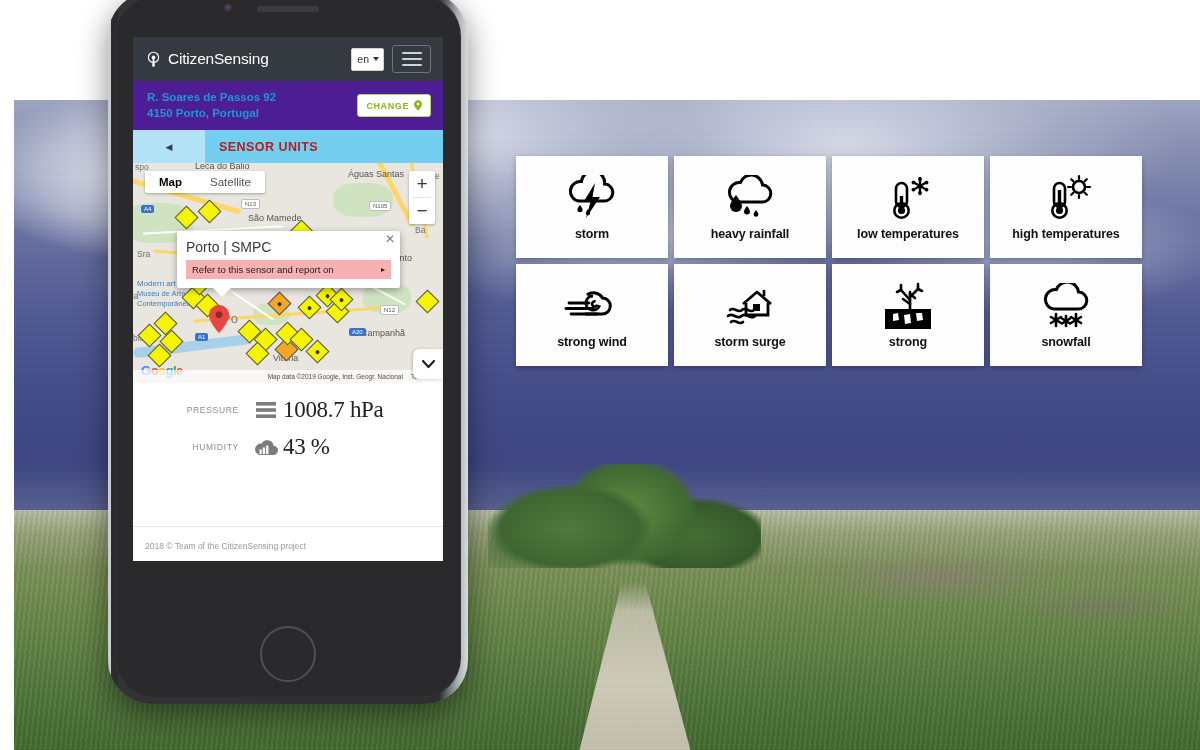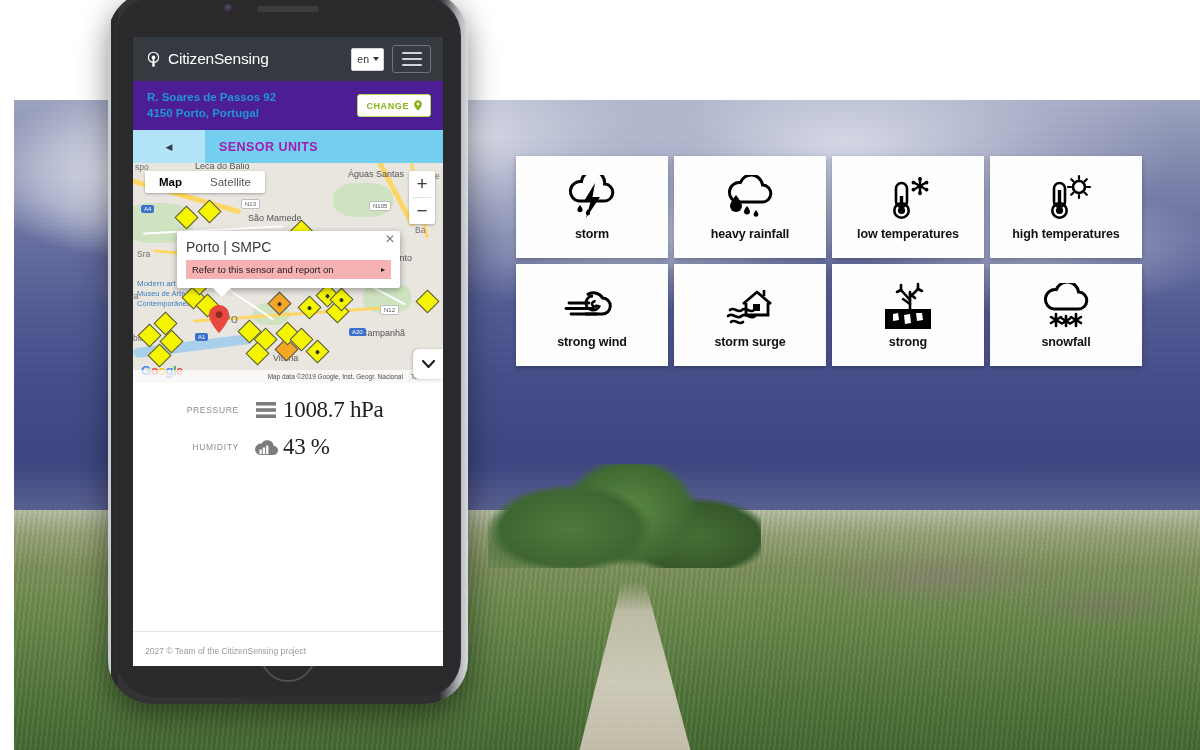--- a/index.html
+++ b/index.html
@@ -101,21 +101,21 @@
     background:radial-gradient(circle at 40% 35%,#5b4a63 0%,#2c2430 70%);
   }
   .phone-home{
     position:absolute;left:50%;bottom:22px;transform:translateX(-50%);
     width:52px;height:52px;border-radius:50%;
     border:2px solid rgba(255,255,255,.18);
   }
 
   
   #screen{
-    position:absolute;left:25px;top:45px;width:310px;height:629px;
+    position:absolute;left:25px;top:45px;width:310px;height:524px;
     background:#ffffff;overflow:hidden;
   }
 
   
   .appbar{
     height:44px;background:#343a40;display:flex;align-items:center;
     padding:0 12px;gap:8px;
   }
   .brand{display:flex;align-items:center;gap:6px;flex:1;}
   .brand-logo{width:17px;height:17px;flex:none;}
@@ -145,21 +145,21 @@
   .pin-ico{width:8px;height:11px;}
 
   
   .units-bar{display:flex;height:33px;background:#74cef0;align-items:stretch;}
   .units-back{
     width:72px;background:#b3e3f6;display:flex;align-items:center;justify-content:center;
   }
   .units-back span{font-size:9px;color:#2c3e50;}
   .units-title{
     flex:1;display:flex;align-items:center;padding-left:14px;
-    color:#a21caf;font-weight:bold;font-size:12.5px;letter-spacing:.45px;
+    color:#b91c1c;font-weight:bold;font-size:12.5px;letter-spacing:.45px;
   }
 
   
   .map{position:relative;height:220px;overflow:hidden;background:#eceae4;}
   .map-base{position:absolute;inset:0;background:#e9e6e0;}
   .map-green{position:absolute;background:#cfe3c0;border-radius:40%;}
   .map-blue{position:absolute;background:#a9d0ea;}
   .road{position:absolute;background:#fdd663;height:3px;border-radius:2px;}
   .road.w{background:#ffffff;height:2px;}
   .road.thick{height:4.5px;}
@@ -444,21 +444,21 @@
             <rect x="8.8" y="9.5" width="2.3" height="6.6" fill="#fff"></rect>
             <rect x="12.1" y="7.6" width="2.3" height="8.5" fill="#fff"></rect>
           </svg>
         </div>
         <div class="reading-val">43 %</div>
       </div>
 
     </div>
 
     <div class="footer-line"></div>
-    <div class="footer" style="position:absolute;left:0;bottom:10px;">2027 © Team of the CitizenSensing project</div>
+    <div class="footer" style="position:absolute;left:0;bottom:10px;">2018 © Team of the CitizenSensing project</div>
   </div>
 </div>
 
 <div id="hazards">
 
   <div class="card">
     <div class="card-ico">
       <svg width="58" height="46" viewBox="0 0 58 46">
         <path d="M16 26h25a8.5 8.5 0 0 0 .6-17A11.5 11.5 0 0 0 18.4 6.6 9.7 9.7 0 0 0 16 26z" fill="none" stroke="#000" stroke-width="3"></path>
         <path d="M32 8 L20.5 27 L27.5 27 L23 43 L37 22 L29.5 22 Z" fill="#000"></path>

